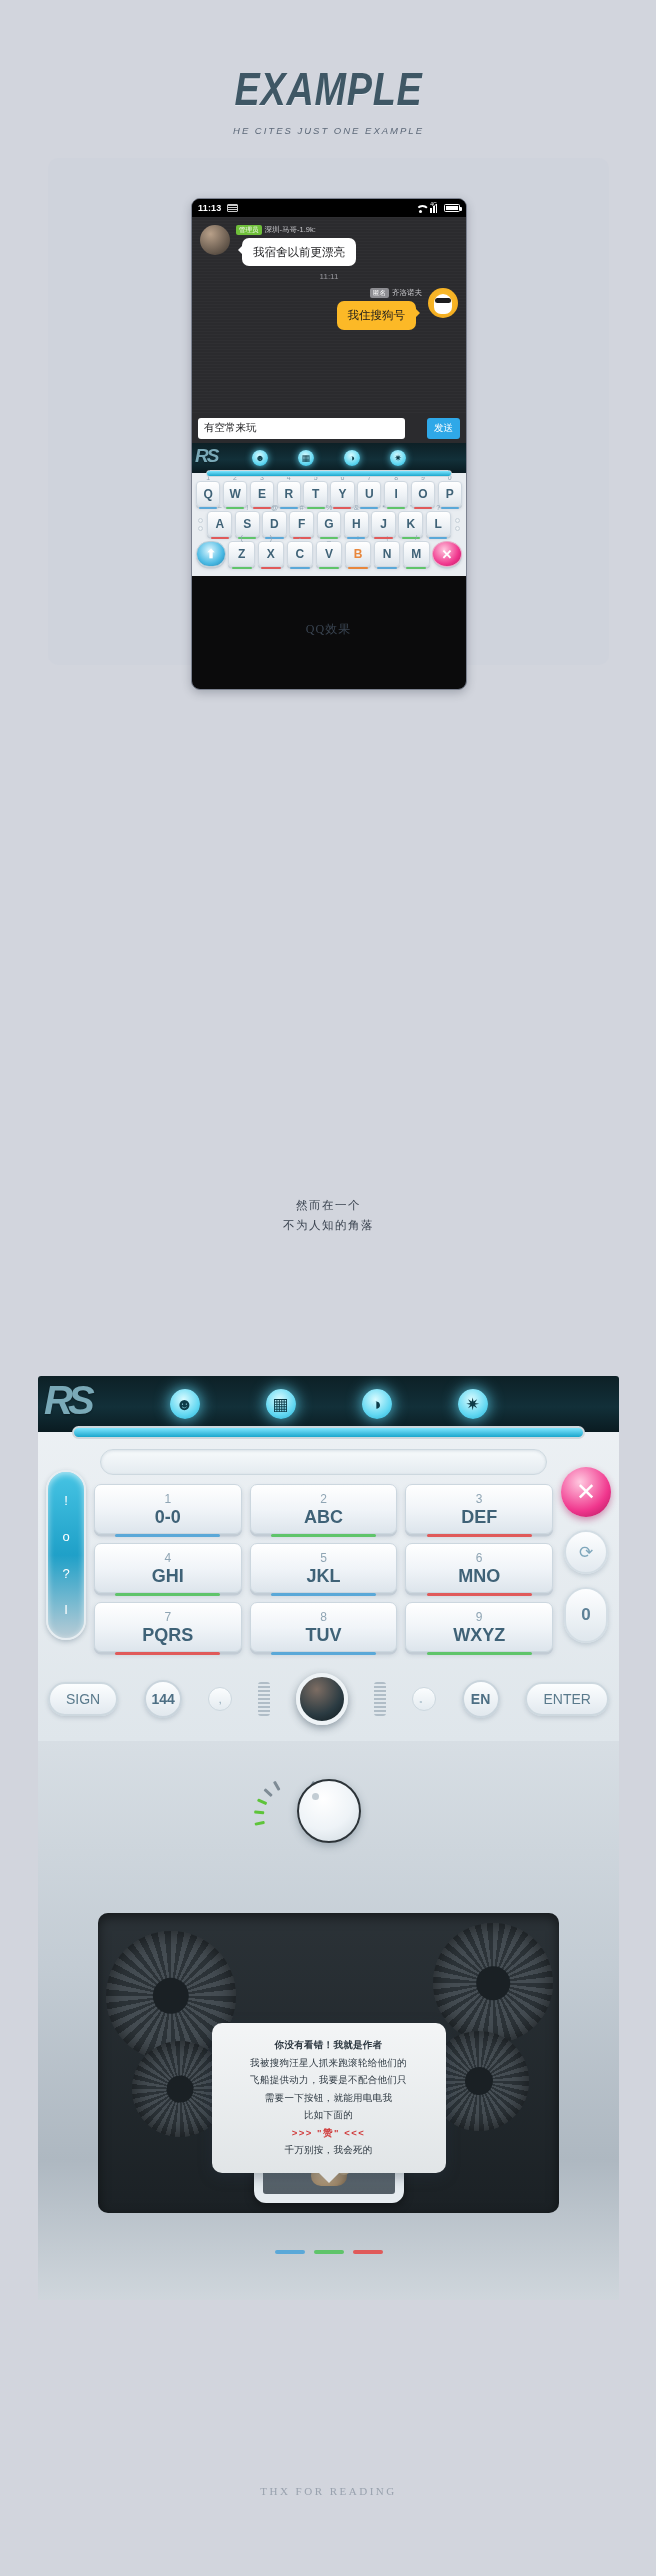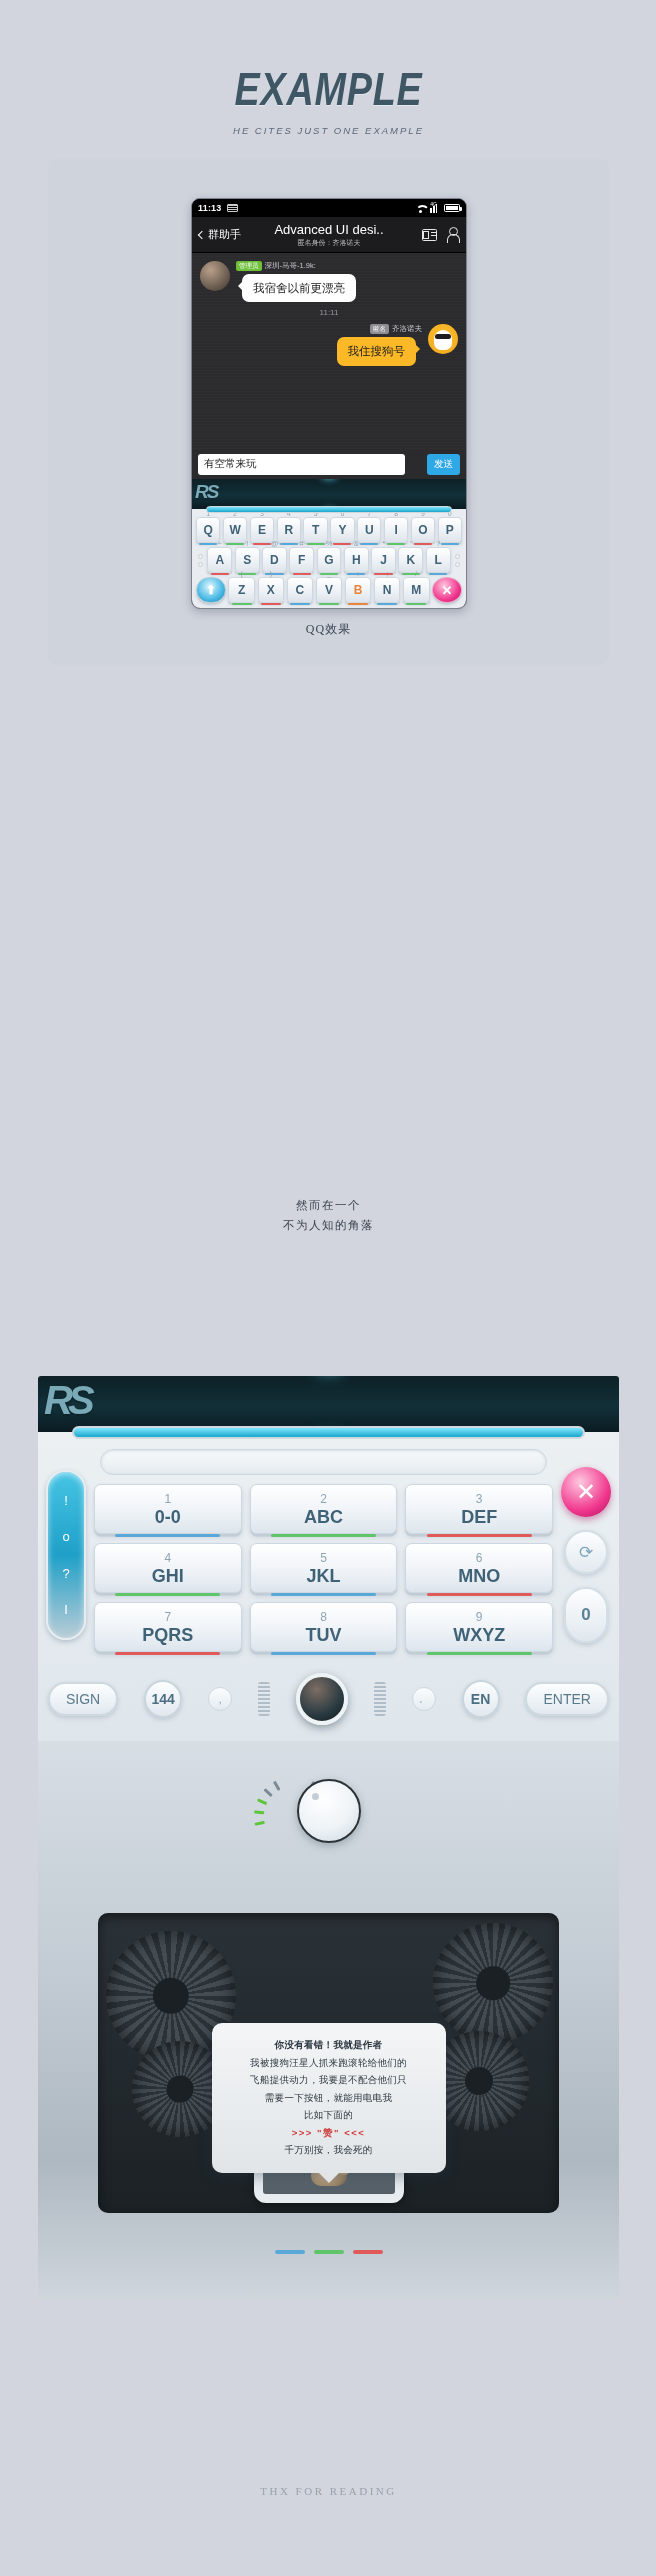--- a/index.html
+++ b/index.html
@@ -25,21 +25,21 @@
   }
 
   
   .card {
     position: absolute; left: 48px; top: 158px;
     width: 561px; height: 507px;
     background: #cfd3dc; border-radius: 10px;
   }
   .phone {
     position: absolute; left: 143px; top: 40px;
-    width: 276px; height: 411px;
+    width: 276px; height: 492px;
     background: #0b0b0c;
     border-radius: 9px;
     border: 1.5px solid #7c8290;
     overflow: hidden;
     box-shadow: 0 3px 10px rgba(40,48,62,.28);
   }
 
   
   .statusbar {
     height: 18px; background: #000; color: #fff;
@@ -192,21 +192,21 @@
     width: 33px; height: 21px; background: #2fa8e8; border-radius: 3px;
     color: #fff; font-size: 9.5px; display: flex;
     align-items: center; justify-content: center;
   }
 
   
   .kb { background: #e9edf1; position: relative; }
   .kb-top {
     height: 30px; background: linear-gradient(to bottom,#0d2026,#123039 55%,#0a1b21);
     display: flex; align-items: center; justify-content: center;
-    gap: 30px; position: relative; overflow: hidden; flex-direction: column;
+    gap: 30px; position: relative; overflow: hidden;
   }
   .kb-logo {
     position: absolute; left: 3px; top: 2px;
     font-size: 19px; font-weight: bold; font-style: italic;
     color: #9ed4e4; opacity: .75; letter-spacing: -2px;
     text-shadow: 0 1px 2px rgba(0,0,0,.4);
   }
   .kbi {
     width: 16px; height: 16px; border-radius: 50%;
     background: radial-gradient(circle at 45% 35%, #d9fbff, #63d8f2 60%, #22aed4);
@@ -512,34 +512,20 @@
             <i></i>
             <i></i>
             <i></i>
         </span>
         <span class="ic-bat">
             <i></i>
           </span>
       </span>
     </div>
 
-    <div class="navbar">
-      <div class="nav-back">
-        <span class="chev"></span>
-        <span>群助手</span>
-      </div>
-      <div class="nav-center">
-        <div class="nav-title">Advanced UI desi..</div>
-        <div class="nav-sub">匿名身份：齐洛诺夫</div>
-      </div>
-      <div class="nav-right">
-        <span class="ic-card"></span>
-        <span class="ic-person"></span>
-      </div>
-    </div>
 
     <div class="chat">
 
       <div class="msg">
         <div class="msg-avatar-wrap">
           <div class="avatar"></div>
         </div>
         <div class="msg-body">
           <div class="msg-meta">
             <span class="badge">管理员</span>

